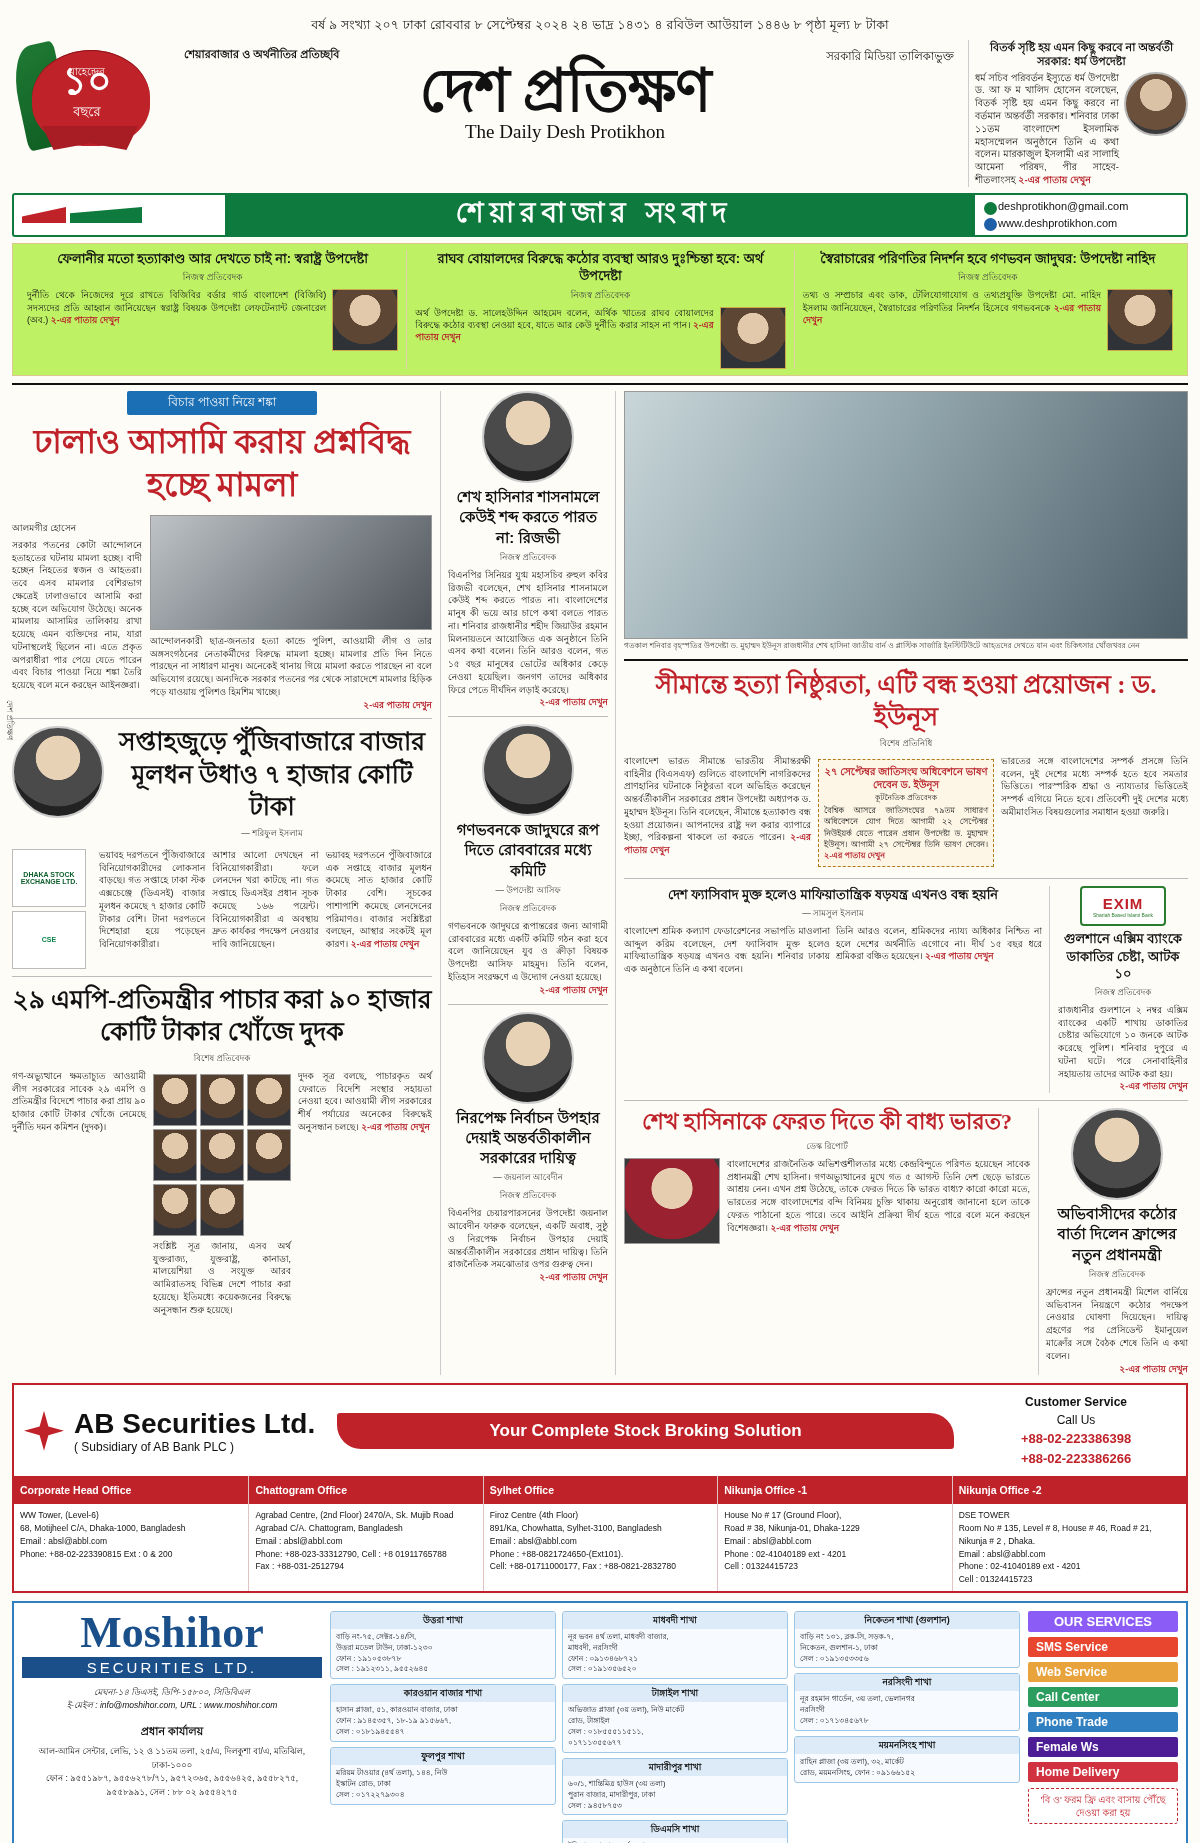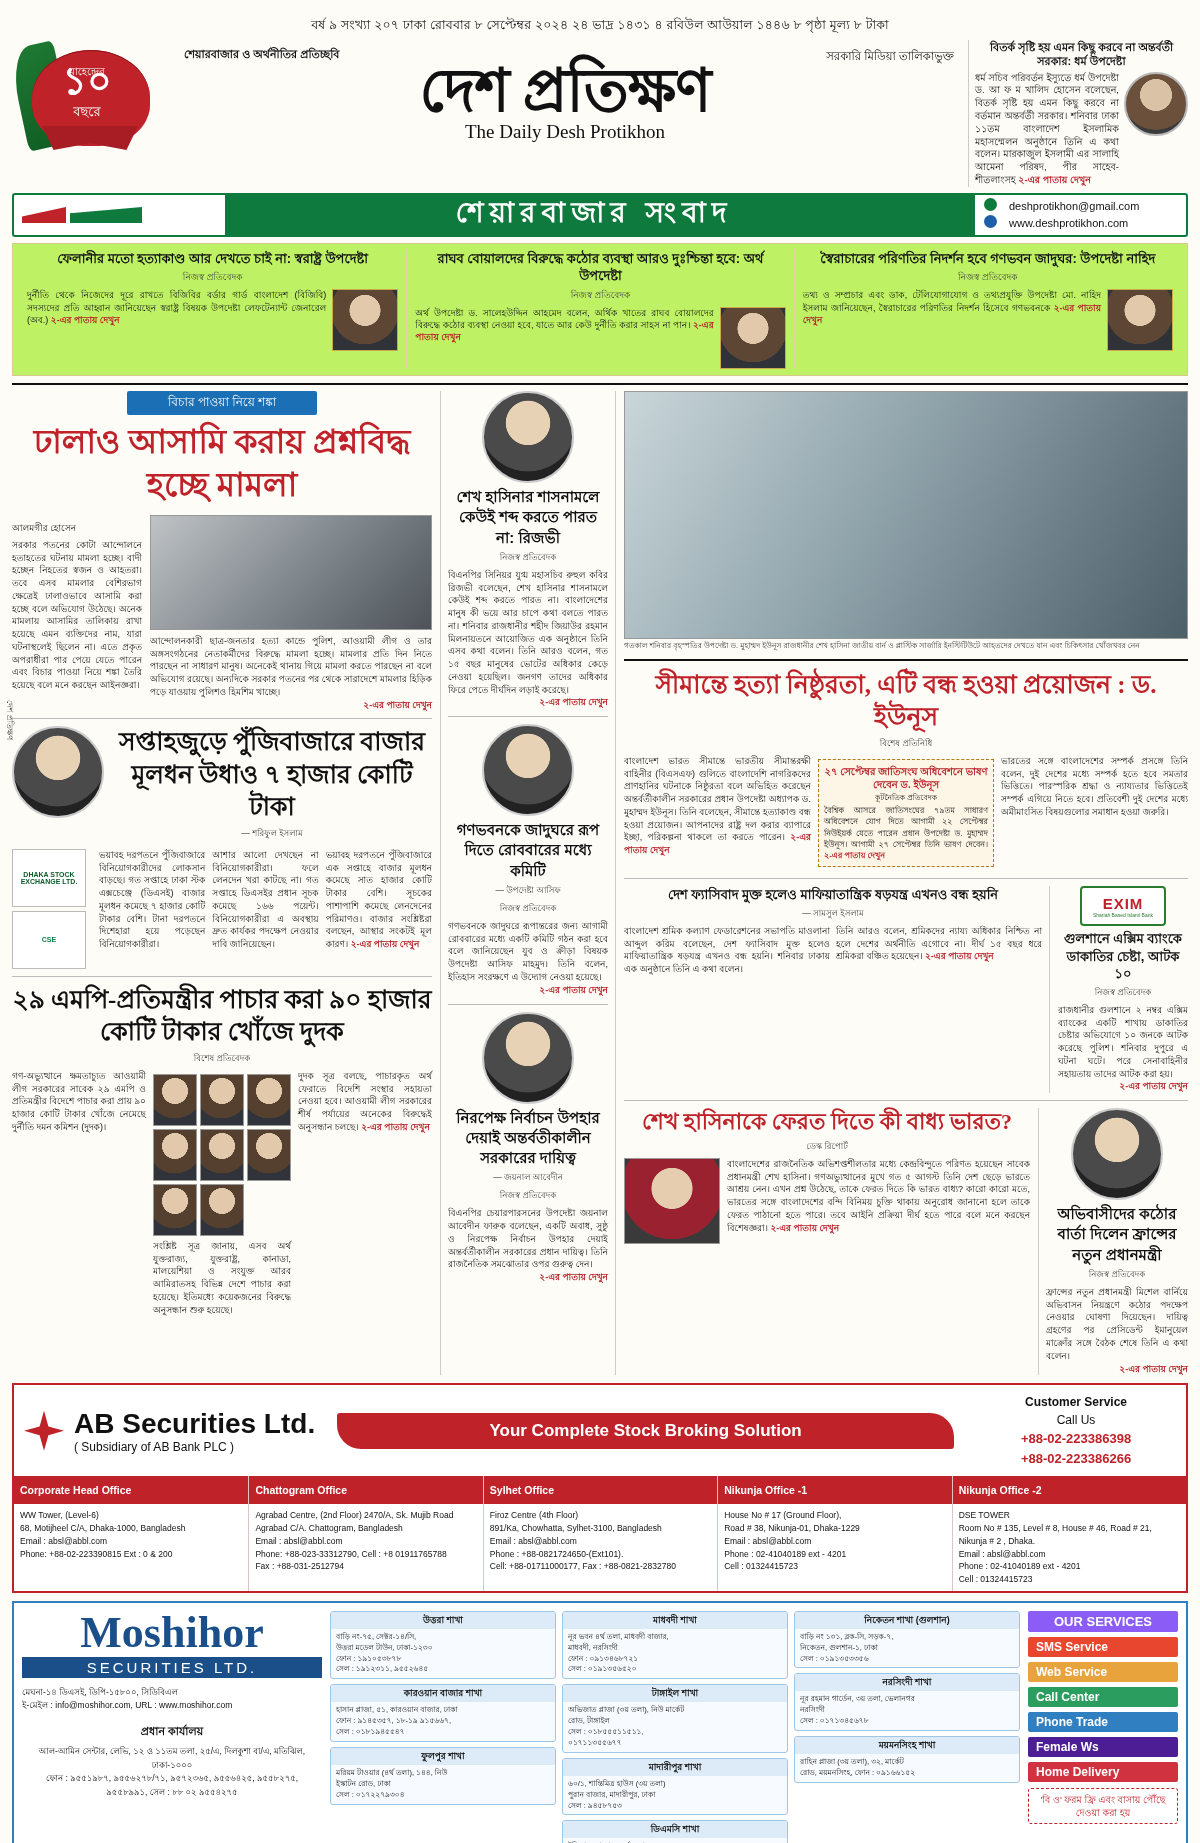--- a/index.html
+++ b/index.html
@@ -105,21 +105,21 @@
   .gb-left { width:200px; display:flex; align-items:center; gap:4px; padding-left:8px; }
   .gb-boat { width:44px; height:16px; background:#c0222a; clip-path:polygon(0 60%,100% 0,100% 100%,0 100%); }
   .gb-boat2 { width:72px; height:16px; background:#0f7a3d; clip-path:polygon(0 40%,100% 0,100% 100%,0 100%); }
   .gb-title {
     flex:1 1 auto; text-align:center; color:#fff; font-size:28px; font-weight:bold;
     letter-spacing:6px;
   }
   .gb-right {
     width:212px; font-size:11px; padding-left:10px; line-height:1.5;
   }
-  .gb-right div { display:flex; align-items:flex-start; gap:12px; }
+  .gb-right div { display:flex; align-items:flex-end; gap:1px; }
   .ic-circle {
     width:13px; height:13px; border-radius:50%; background:#0f7a3d; display:inline-block;
     position:relative; flex:0 0 13px;
   }
   .ic-circle.blue { background:#1f5fa8; }
   
   .teasers {
     margin-top:6px; border:1px solid #d9c98c; background:#bef264;
     display:flex; padding:6px;
   }
@@ -591,21 +591,21 @@
 Phone : 02-41040189 ext - 4201
 Cell : 01324415723</div>
       </div>
     </div>
   </div>
 
   <div class="ad-mosh">
     <div class="mosh-left">
       <div class="mosh-logo">Moshihor</div>
       <div class="mosh-sub">SECURITIES LTD.</div>
-      <div class="mosh-addr" style="white-space:pre-line; text-align:left;">মেঘনা-১৪ ডিএসই, ডিপি-১৫৮০০, সিডিবিএল
+      <div class="mosh-addr" style="white-space:pre-line; text-align:center;font-style:italic;">মেঘনা-১৪ ডিএসই, ডিপি-১৫৮০০, সিডিবিএল
 ই-মেইল : info@moshihor.com, URL : www.moshihor.com</div>
       <div style="font-size:11px; font-weight:bold; margin-top:10px;">প্রধান কার্যালয়</div>
       <div class="mosh-addr" style="white-space:pre-line; text-align:center; margin-top:3px;">আল-আমিন সেন্টার, লেভি, ১২ ও ১১তম তলা, ২৫/এ, দিলকুশা বা/এ, মতিঝিল, ঢাকা-১০০০
 ফোন : ৯৫৫১৯৮৭, ৯৫৫৬২৭৮/৭১, ৯৫৭২৩৬৫, ৯৫৫৬৪২৫, ৯৫৫৮২৭৫,
 ৯৫৫৮৯৯১, সেল : ৮৮ ০২ ৯৫৫৪২৭৫</div>
     </div>
 
     <div class="mosh-branches">
       <div class="br-col">
         <div class="br">

